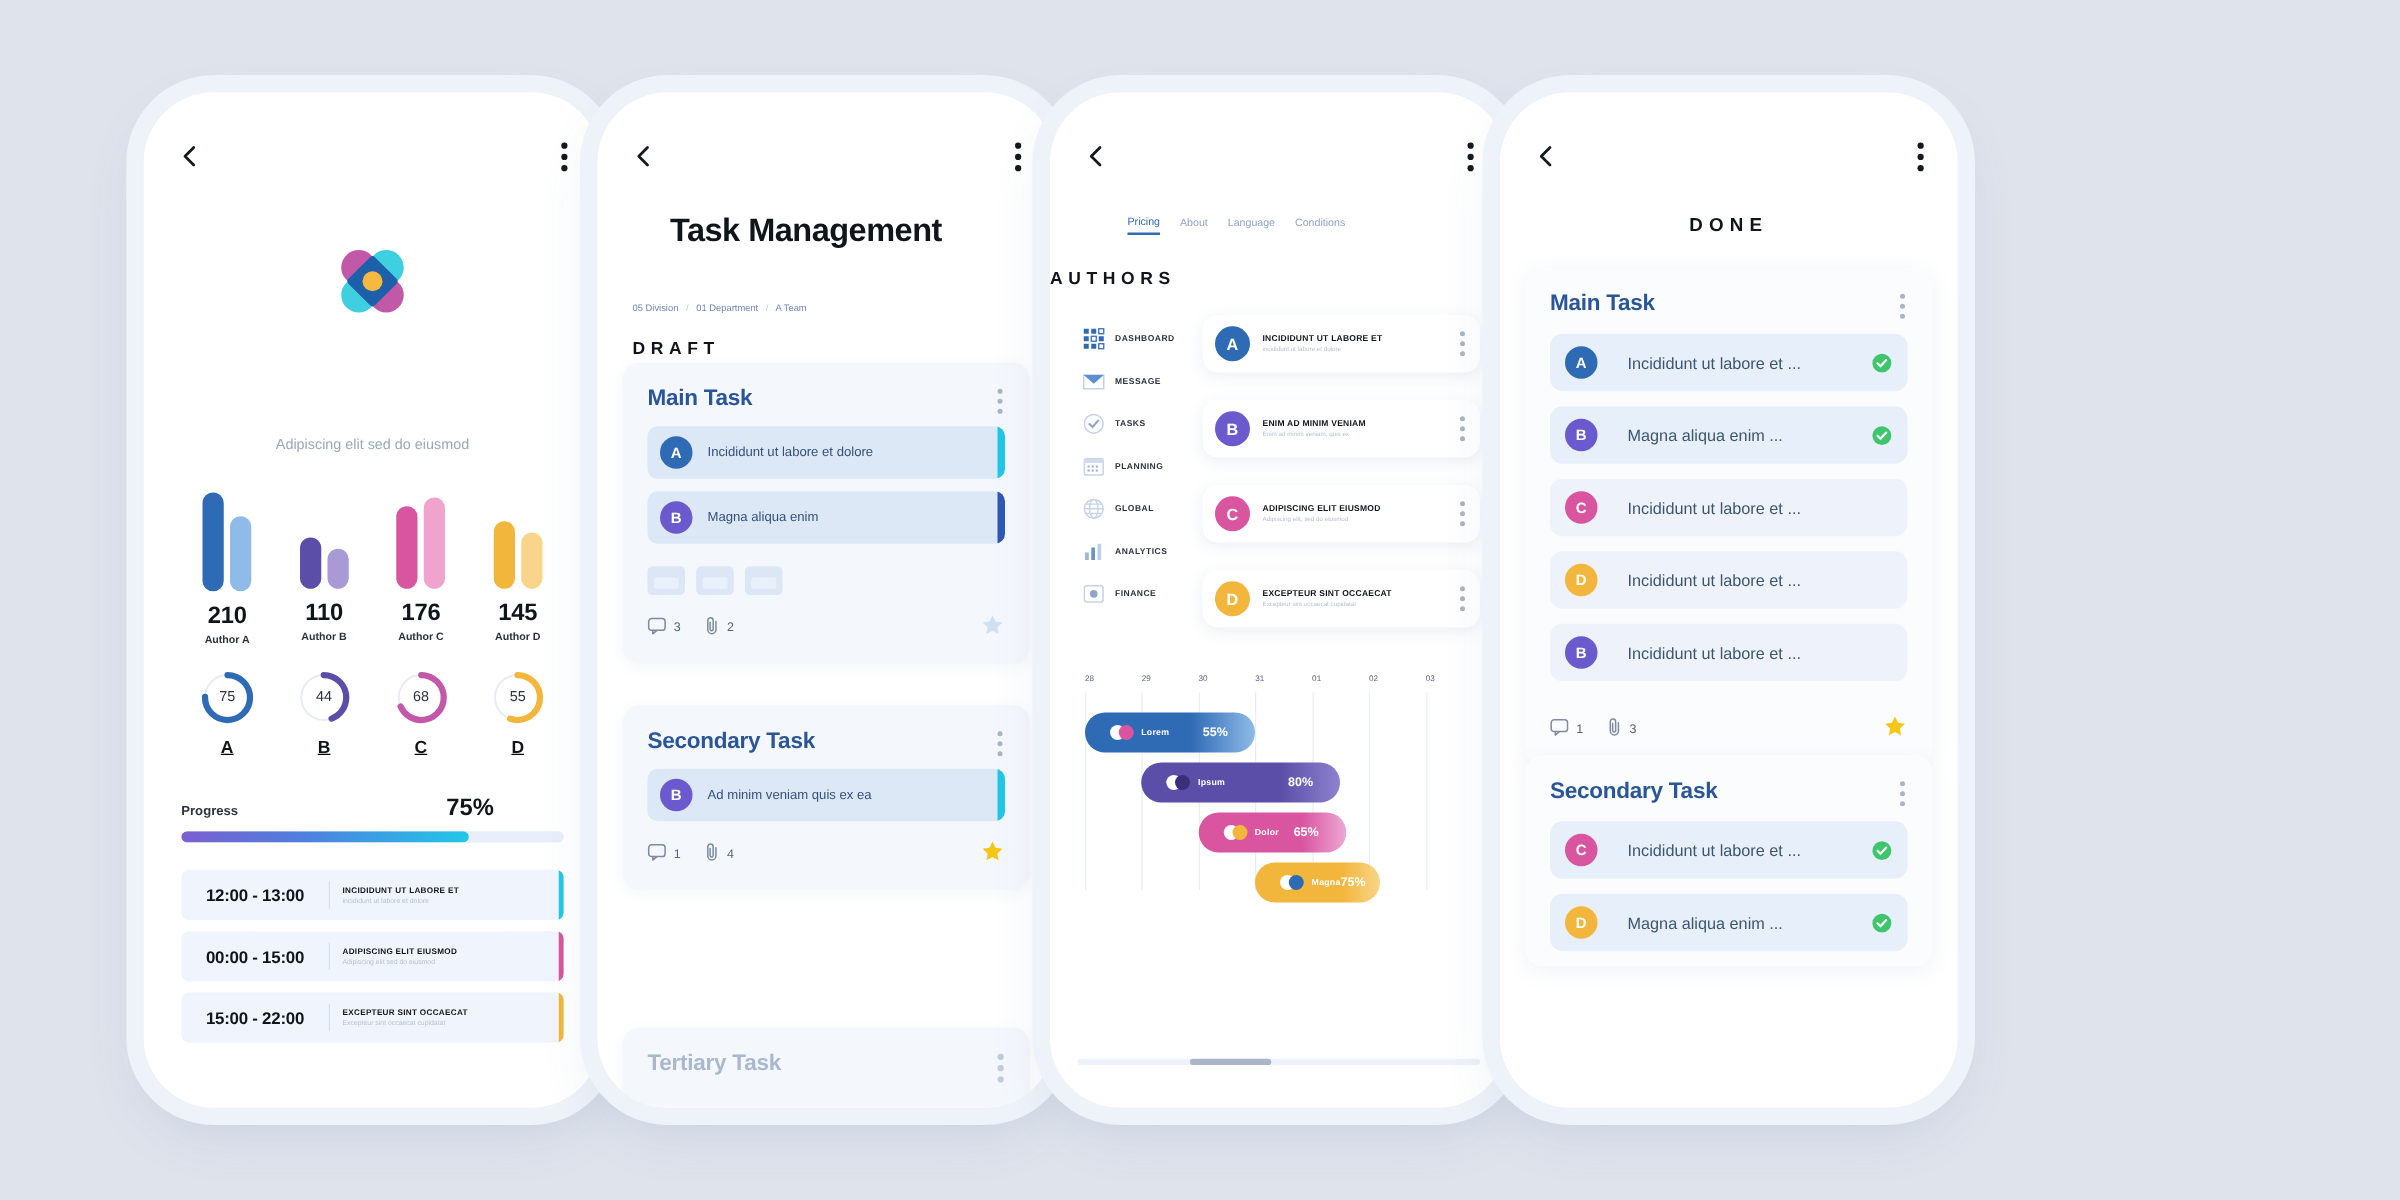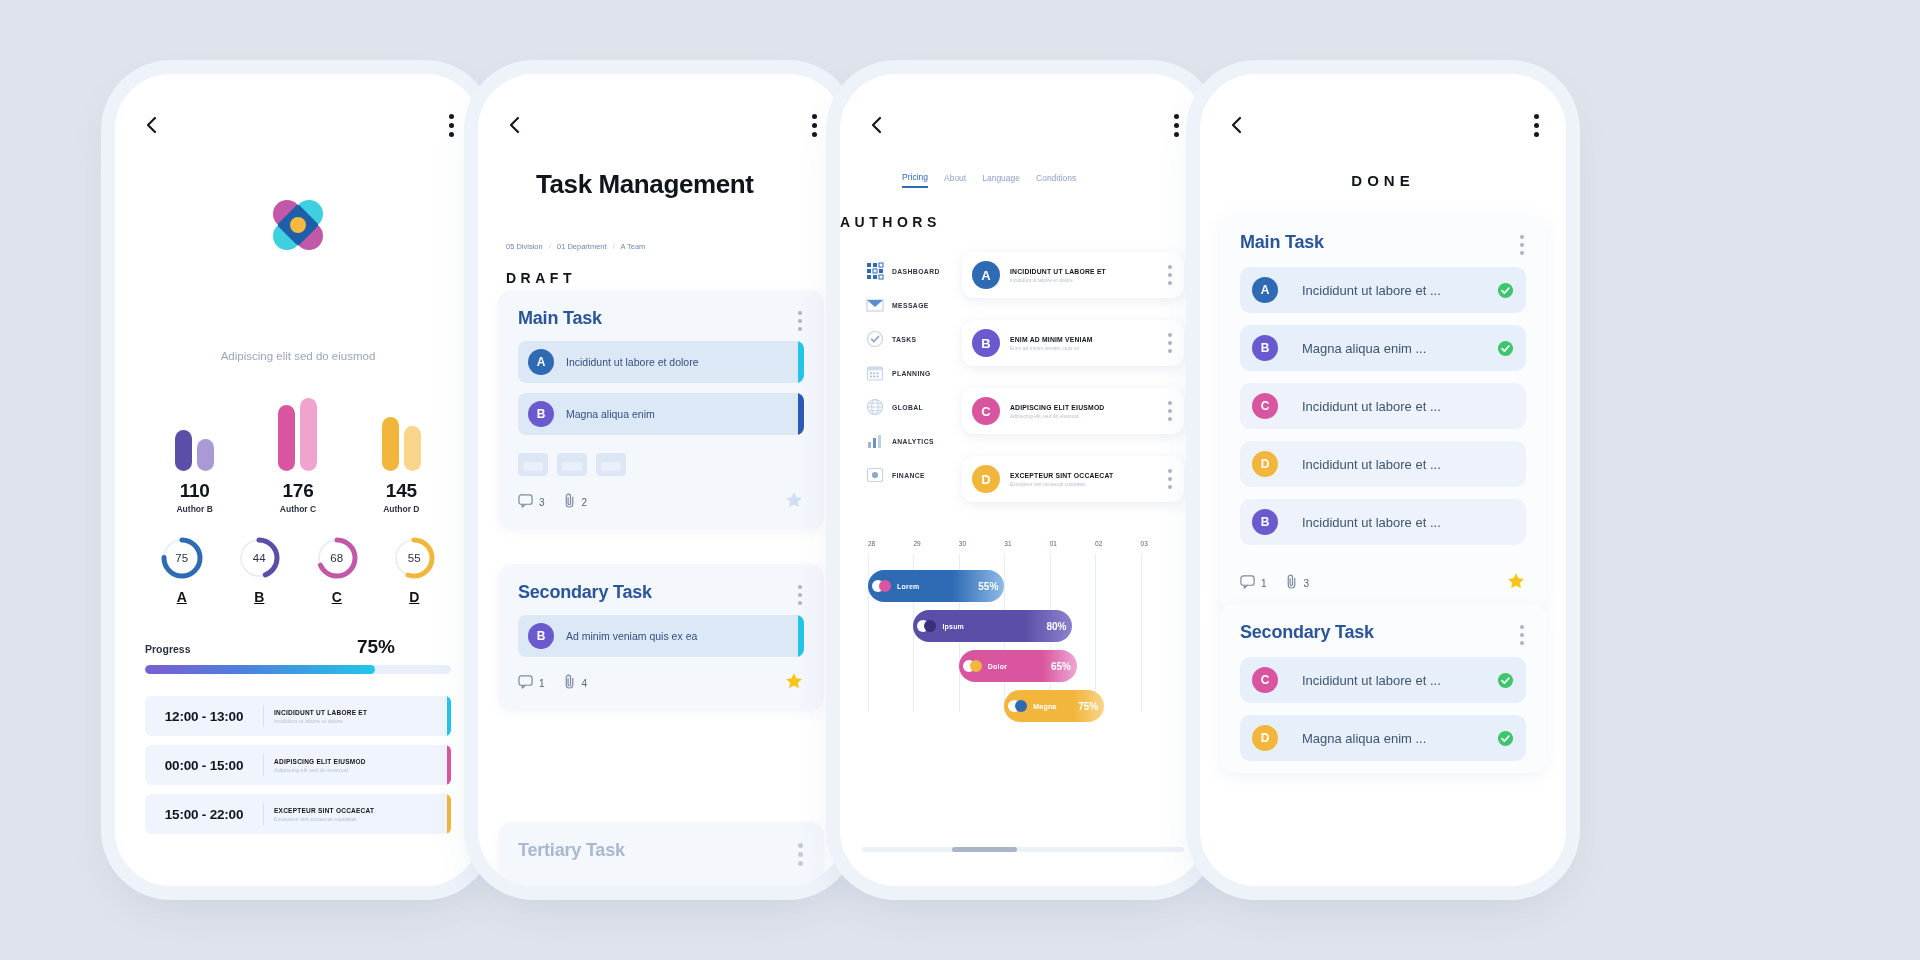--- a/index.html
+++ b/index.html
@@ -162,21 +162,21 @@
   .adesc { font-size:5px; color:#b6c0d2; margin-top:2px; }
 
   .gantt { position:absolute; left:20px; right:20px; top:466px; height:200px; }
   .gaxis { display:flex; position:absolute; left:8px; right:0; top:0; }
   .gtick { flex:1; font-size:6.5px; color:#56637a; text-align:left; }
   .glines { position:absolute; left:8px; right:0; top:14px; bottom:28px; display:flex; }
   .gline { flex:1; border-left:1px solid #e8edf6; }
   .gbars { position:absolute; left:8px; right:0; top:30px; }
   .gbar {
     height:32px; border-radius:16px; display:flex; align-items:center;
-    margin-bottom:8px; padding:0 4px; position:relative;
+    margin-bottom:8px; padding:0 20px; position:relative;
   }
   .gdots { display:flex; align-items:center; }
   .gdot { width:12px; height:12px; border-radius:50%; margin-right:-5px; border:0; }
   .gname { font-size:7px; font-weight:bold; color:#fff; margin-left:11px; letter-spacing:.2px; }
   .gpct {
     font-size:10px; font-weight:bold; color:#fff; margin-left:auto;
     background:rgba(255,255,255,.001); padding-right:2px;
   }
   .scrollbar {
     position:absolute; left:22px; right:22px; bottom:34px; height:5px;
@@ -226,20 +226,28 @@
       <circle cx="20" cy="42" r="14" fill="#3ecfe0"></circle>
       <circle cx="42" cy="42" r="14" fill="#c158a8"></circle>
       <rect x="16" y="16" width="30" height="30" rx="3" transform="rotate(45 31 31)" fill="#1d5fa8"></rect>
       <circle cx="31" cy="31" r="8" fill="#f5b93f"></circle>
     </svg>
   </div>
 
   <div class="p1sub">Adipiscing elit sed do eiusmod</div>
 
   <div class="barchart" id="p1bars">
+          <div class="bargrp">
+            <div class="bars">
+              <div class="bar" style="height:78.75px;background:#2f6ab5"></div>
+              <div class="bar" style="height:60px;background:#8ebbe8"></div>
+            </div>
+            <div class="barval">210</div>
+            <div class="barlbl">Author A</div>
+          </div>
           <div class="bargrp">
             <div class="bars">
               <div class="bar" style="height:41.25px;background:#5b4ea8"></div>
               <div class="bar" style="height:32.25px;background:#a99ad6"></div>
             </div>
             <div class="barval">110</div>
             <div class="barlbl">Author B</div>
           </div>
           <div class="bargrp">
             <div class="bars">

